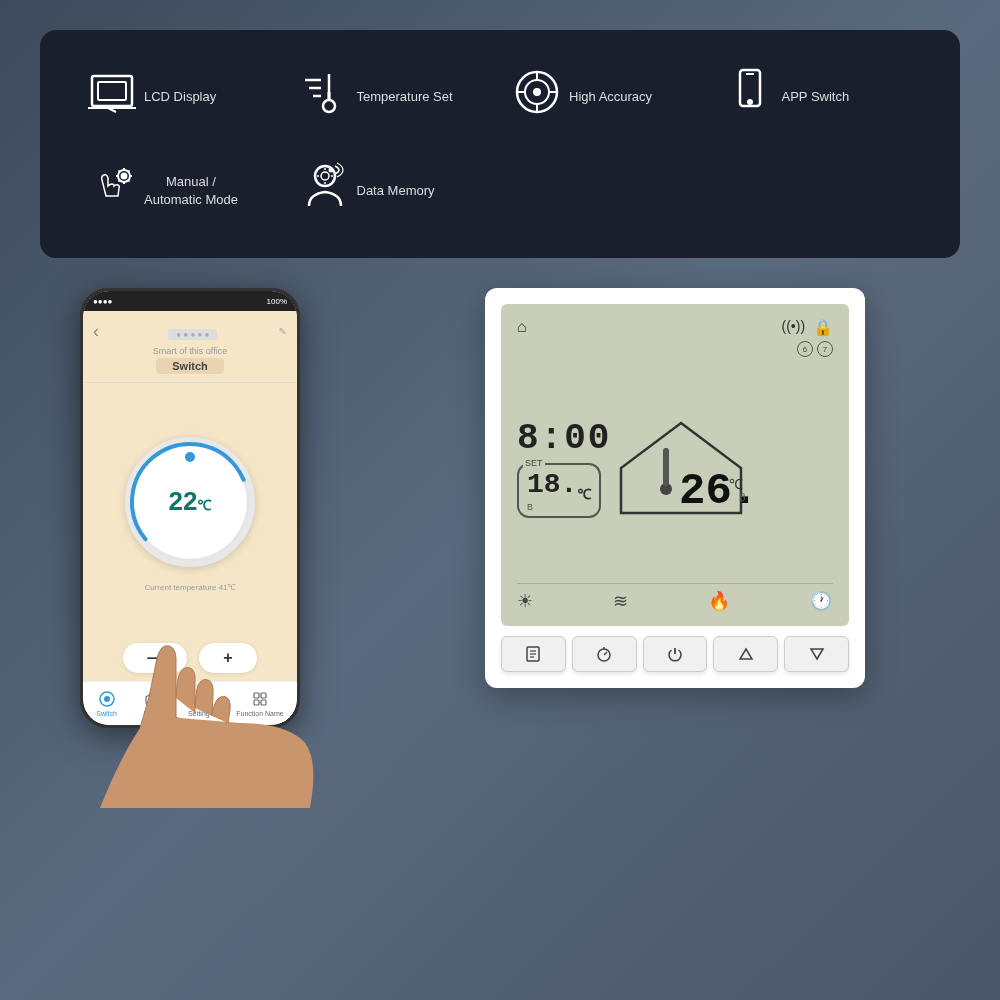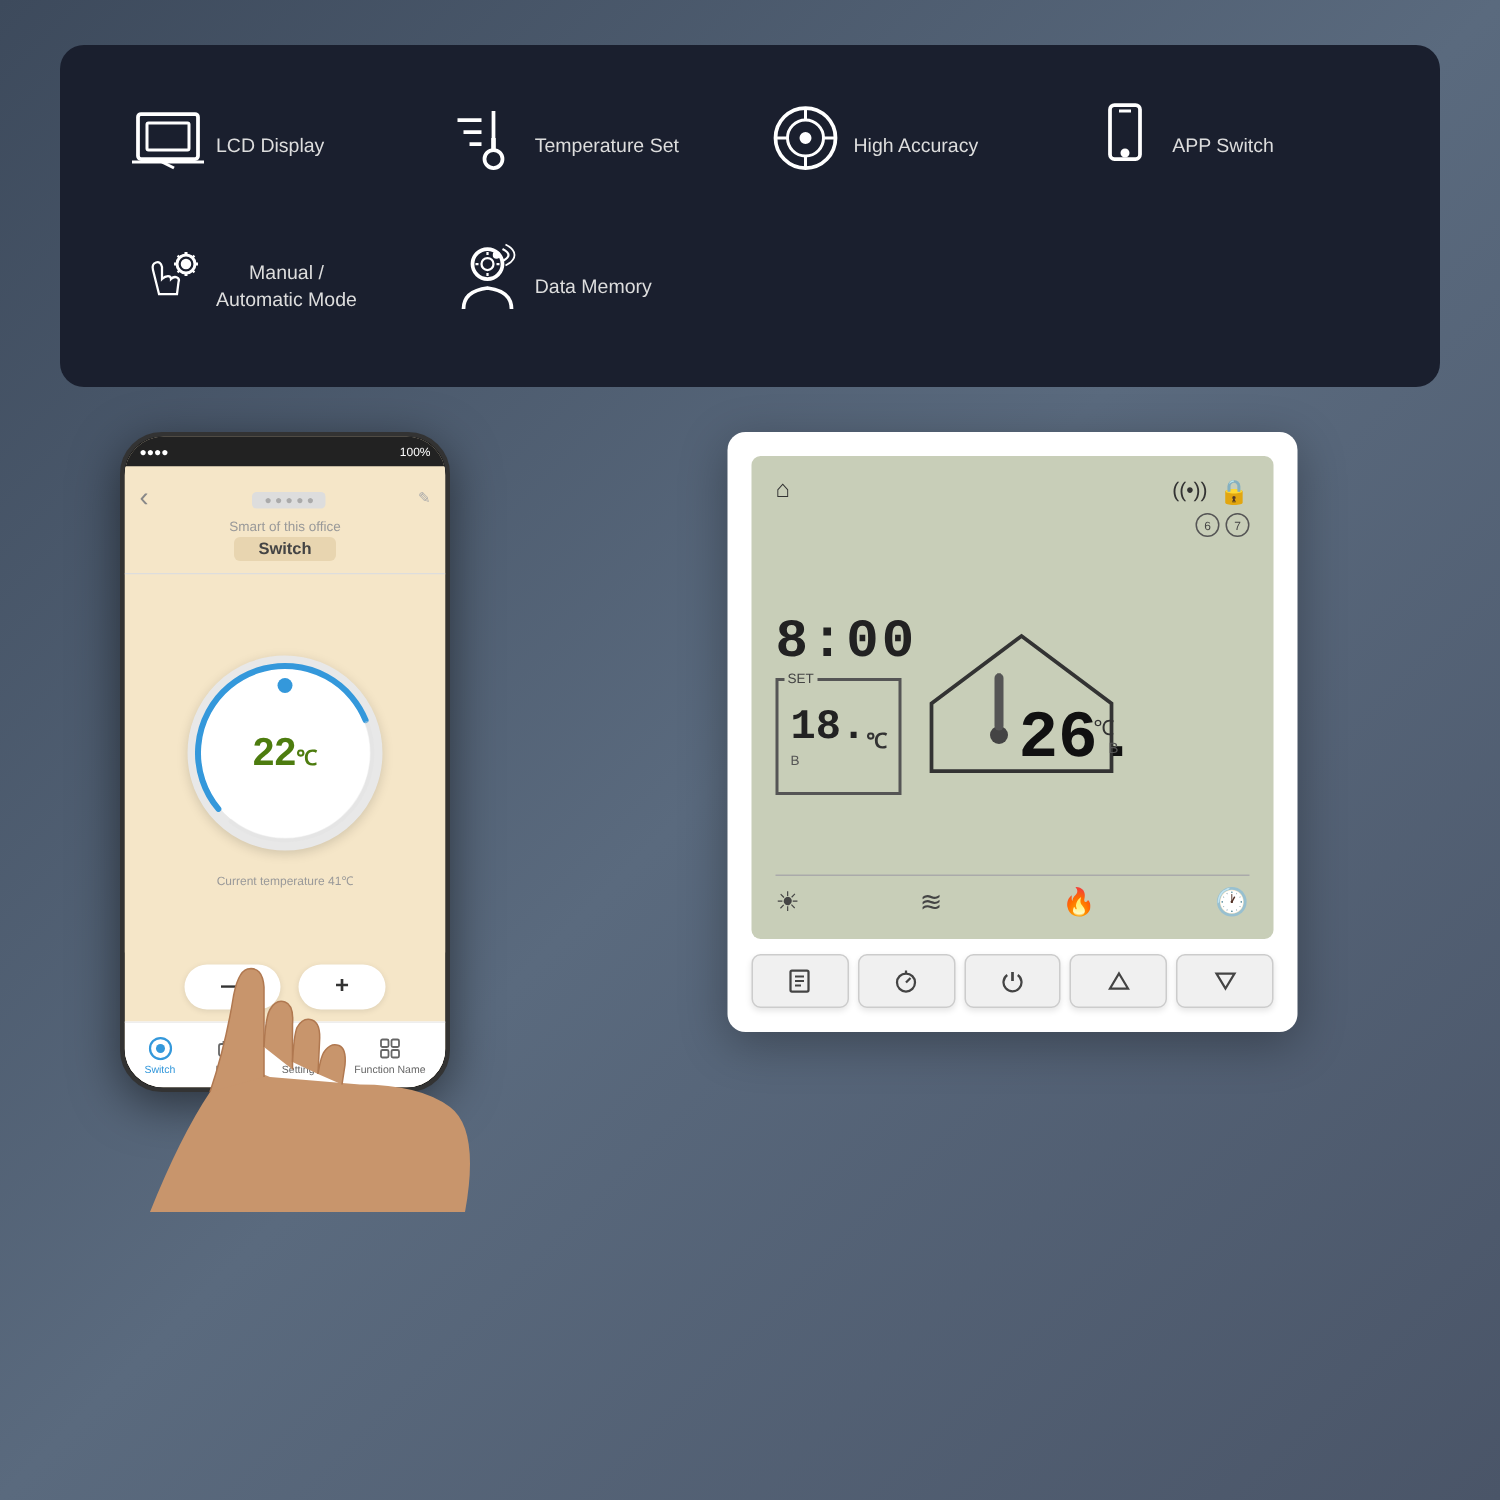--- a/index.html
+++ b/index.html
@@ -230,22 +230,22 @@
     }
     .screen-time {
       font-size: 36px;
       font-weight: bold;
       color: #222;
       font-family: 'Courier New', monospace;
       letter-spacing: 2px;
     }
     .screen-set-box {
       border: 2px solid #555;
-      border-radius: 0;
-      padding: 16px 8px;
+      border-radius: 12px;
+      padding: 4px 8px;
       margin-top: 4px;
       position: relative;
     }
     .screen-set-label {
       font-size: 9px;
       color: #444;
       position: absolute;
       top: -7px;
       left: 4px;
       background: #c8ceb8;
@@ -445,21 +445,21 @@
           </div>
 
           <div style="flex:1;display:flex;flex-direction:column;align-items:center;justify-content:center;background:#f5e6c8;width:100%;padding:8px;">
             <div class="phone-thermostat-circle">
               <svg class="phone-temp-arc" viewBox="0 0 130 130">
                 <circle cx="65" cy="65" r="58" fill="none" stroke="#3498db" stroke-width="4" stroke-dasharray="200 165" stroke-linecap="round" transform="rotate(140 65 65)"></circle>
                 <circle cx="65" cy="65" r="58" fill="none" stroke="#e0e0e0" stroke-width="3" stroke-dasharray="150 215" stroke-linecap="round" transform="rotate(340 65 65)" opacity="0.4"></circle>
                 <circle cx="65" cy="20" r="5" fill="#3498db"></circle>
               </svg>
               <div style="text-align:center;z-index:1;">
-                <div style="font-size:26px;font-weight:bold;color:#4d7c0f;">
+                <div style="font-size:26px;font-weight:bold;color:#0f766e;">
                   <span>22</span><span style="font-size:14px;">℃</span>
                 </div>
               </div>
             </div>
             <div style="font-size:8px;color:#999;margin-top:4px;text-align:center;">Current temperature 41℃</div>
           </div>
 
           <div style="display:flex;gap:12px;padding:8px;background:#f5e6c8;">
             <div class="phone-btn">—</div>
             <div class="phone-btn">+</div>

